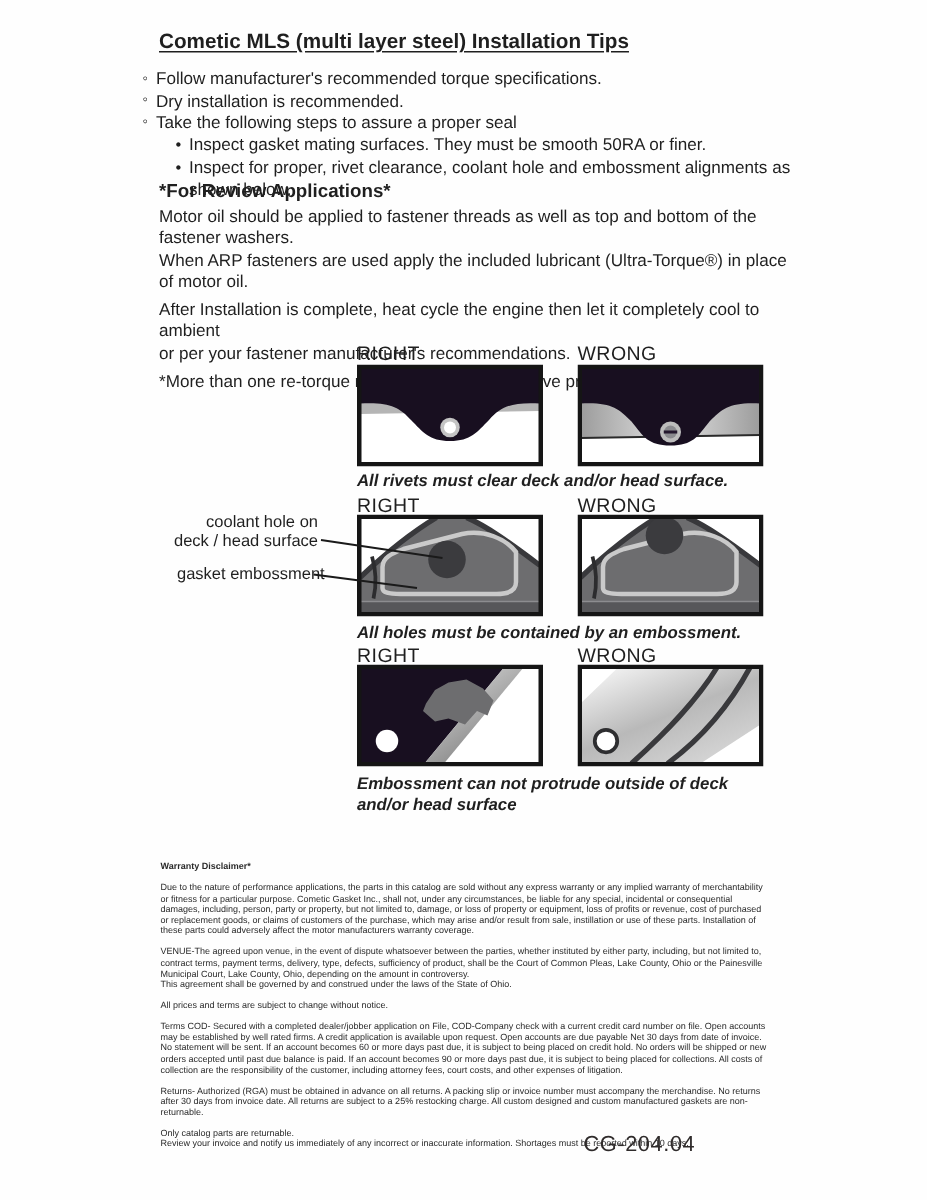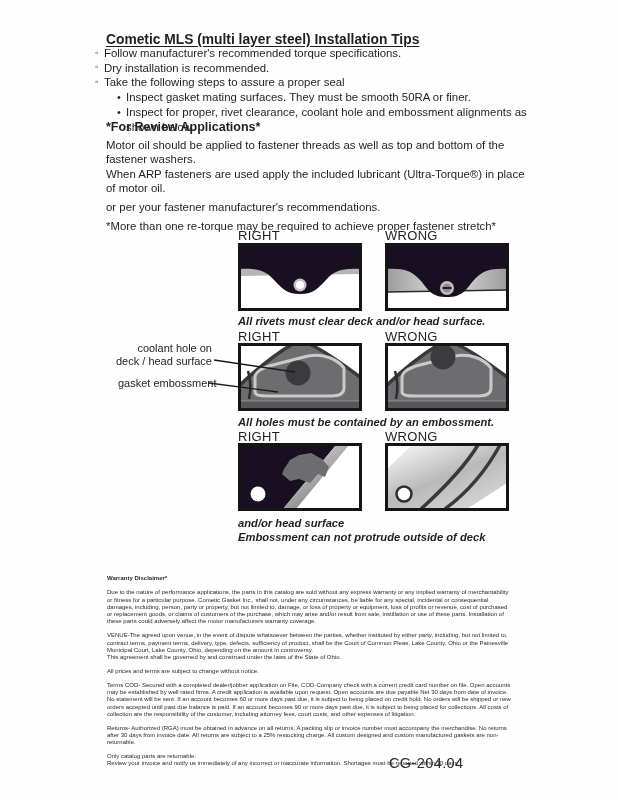--- a/index.html
+++ b/index.html
@@ -4,21 +4,21 @@
 <style>
   html,body { margin:0; padding:0; background:#ffffff; }
   .page {
     position:relative; width:618px; height:800px; background:#fefefe;
     font-family:"Liberation Sans", sans-serif; color:var(--c-text, #1f1f1f);
     overflow:hidden;
   }
   .abs { position:absolute; }
 
   .title {
-    left:106px; top:32px; font-size:13.8px; font-weight:bold;
+    left:106px; top:20px; font-size:13.8px; font-weight:bold;
     text-decoration:underline; text-underline-offset:2px;
   }
 
   .bullets { left:95px; top:46px; width:440px; font-size:11.4px; line-height:14.7px; }
   .b-row { display:flex; align-items:flex-start; }
   .b-m { width:9px; flex:0 0 9px; font-size:10px; position:relative; top:-0.5px; }
   .sub { margin-left:22px; }
   .sb-m { width:9px; flex:0 0 9px; font-size:11px; }
 
   .diesel { left:106px; top:120px; width:425px; }
@@ -70,20 +70,21 @@
     </div>
   </div>
 
   <div class="abs diesel">
     <div class="d-h">*For Review Applications*</div>
     <div class="d-p">
       <div>Motor oil should be applied to fastener threads as well as top and bottom of the fastener washers.</div>
       <div>When ARP fasteners are used apply the included lubricant (Ultra-Torque®) in place of motor oil.</div>
     </div>
     <div class="d-p">
+      <div>After Installation is complete, heat cycle the engine then let it completely cool to ambient</div>
       <div>or per your fastener manufacturer's recommendations.</div>
     </div>
     <div class="d-note">*More than one re-torque may be required to achieve proper fastener stretch*</div>
   </div>
 
   <div class="abs diag-label" style="left:238px; top:228px;">RIGHT</div>
   <div class="abs diag-label" style="left:385px; top:228px;">WRONG</div>
 
   <svg class="abs diag" style="left:238px; top:243px;" width="124" height="68" viewBox="0 0 124 68">
     <rect x="2" y="2" width="120" height="64" fill="#ffffff"></rect>
@@ -187,22 +188,22 @@
     <rect x="2" y="2" width="120" height="64" fill="url(#g3w)"></rect>
     <polygon points="2,2 27,2 2,26" fill="#ffffff"></polygon>
     <polygon points="122,40 122,66 82,66" fill="#ffffff"></polygon>
     <path d="M93,2 C79,25 58,46 36,66" fill="none" stroke="#39393c" stroke-width="3.5"></path>
     <path d="M115,2 C102,26 83,49 60,66" fill="none" stroke="#39393c" stroke-width="3.5"></path>
     <circle cx="19" cy="51" r="7.5" fill="#ffffff" stroke="#2e2e30" stroke-width="2.5"></circle>
     <rect x="1.5" y="1.5" width="121" height="65" fill="none" style="stroke:var(--c-border)" stroke-width="3"></rect>
   </svg>
 
   <div class="abs caption" style="left:238px; top:517px; width:290px;">
+    <div>Embossment can not protrude outside of deck</div>
     <div>and/or head surface</div>
-    <div>Embossment can not protrude outside of deck</div>
   </div>
 
   <div class="abs fp">
     <div class="h">Warranty Disclaimer*</div>
     <p>Due to the nature of performance applications, the parts in this catalog are sold without any express warranty or any implied warranty of merchantability or fitness for a particular purpose.  Cometic Gasket Inc., shall not, under any circumstances, be liable for any special, incidental or consequential damages, including, person, party or property, but not limited to, damage, or loss of property or equipment, loss of profits or revenue, cost of purchased or replacement goods, or claims of customers of the purchase, which may arise and/or result from sale, instillation or use of these parts.  Installation of these parts could adversely affect the motor manufacturers warranty coverage.</p>
     <p class="tight">VENUE-The agreed upon venue, in the event of dispute whatsoever between the parties, whether instituted by either party, including, but not limited to, contract terms, payment terms, delivery, type, defects, sufficiency of product, shall be the Court of Common Pleas, Lake County, Ohio or the Painesville Municipal Court, Lake County, Ohio, depending on the amount in controversy.</p>
     <p>This agreement shall be governed by and construed under the laws of the State of Ohio.</p>
     <p>All prices and terms are subject to change without notice.</p>
     <p>Terms COD- Secured with a completed dealer/jobber application on File, COD-Company check with a current credit card number on file.  Open accounts may be established by well rated firms.  A credit application is available upon request.  Open accounts are due payable Net 30 days from date of invoice.  No statement will be sent.  If an account becomes 60 or more days past due, it is subject to being placed on credit hold.  No orders will be shipped or new orders accepted until past due balance is paid.  If an account becomes 90 or more days past due, it is subject to being placed for collections.  All costs of collection are the responsibility of the customer, including attorney fees, court costs, and other expenses of litigation.</p>
     <p>Returns- Authorized (RGA) must be obtained in advance on all returns.  A packing slip or invoice number must accompany the merchandise.  No returns after 30 days from invoice date.  All returns are subject to a 25% restocking charge.  All custom designed and custom manufactured gaskets are non-returnable.</p>

